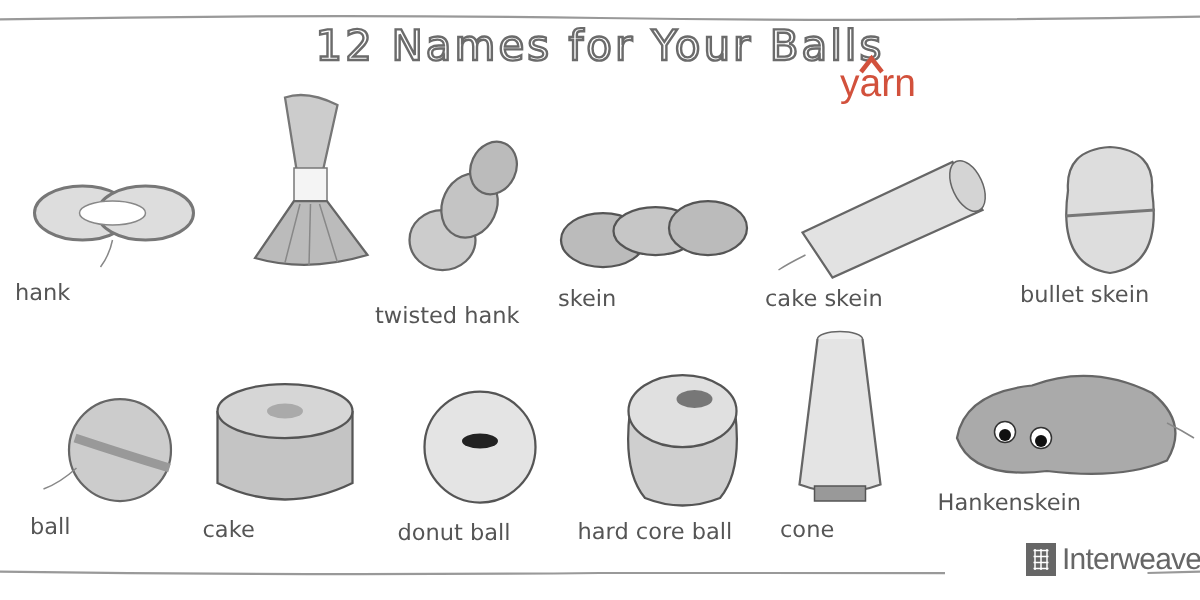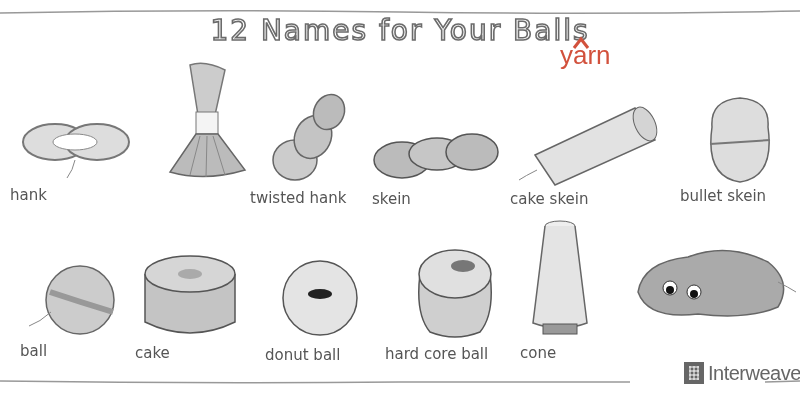--- a/index.html
+++ b/index.html
@@ -46,21 +46,21 @@
     <path d="M50 76 L40 115 M57 76 L56 117 M63 76 L75 115" stroke="#888"></path>
   </svg>
 </div>
 
 <div class="item" style="left:250px;top:92px;width:120px">
   <svg width="90" height="93" viewBox="0 0 90 93">
     <ellipse cx="30" cy="68" rx="22" ry="20" fill="#ccc" stroke="#666" stroke-width="1.5"></ellipse>
     <ellipse cx="48" cy="45" rx="18" ry="22" transform="rotate(25 48 45)" fill="#c4c4c4" stroke="#666" stroke-width="1.5"></ellipse>
     <ellipse cx="64" cy="20" rx="15" ry="18" transform="rotate(25 64 20)" fill="#bbb" stroke="#666" stroke-width="1.5"></ellipse>
   </svg>
-  <div class="label" style="margin-top:4px">twisted hank</div>
+  <div class="label" style="margin-top:16px">twisted hank</div>
 </div>
 
 <div class="item" style="left:372px;top:128px;width:130px">
   <svg width="130" height="56" viewBox="0 0 130 56">
     <ellipse cx="30" cy="32" rx="28" ry="18" fill="#bbb" stroke="#555" stroke-width="1.5"></ellipse>
     <ellipse cx="65" cy="26" rx="28" ry="16" fill="#c6c6c6" stroke="#555" stroke-width="1.5"></ellipse>
     <ellipse cx="100" cy="24" rx="26" ry="18" fill="#bbb" stroke="#555" stroke-width="1.5"></ellipse>
   </svg>
   <div class="label" style="margin-top:6px">skein</div>
 </div>
@@ -128,20 +128,21 @@
 
 <div class="item" style="left:625px;top:242px;width:175px">
   <svg width="170" height="80" viewBox="0 0 170 80">
     <path d="M10 50 Q15 20 60 15 Q100 0 140 20 Q165 40 150 65 Q120 78 70 72 Q20 78 10 50 Z" fill="#aaa" stroke="#666" stroke-width="1.5"></path>
     <circle cx="42" cy="46" r="7" fill="#fff" stroke="#333"></circle>
       <circle cx="42" cy="48" r="4" fill="#111"></circle>
     <circle cx="66" cy="50" r="7" fill="#fff" stroke="#333"></circle>
       <circle cx="66" cy="52" r="4" fill="#111"></circle>
     <path d="M150 40 Q160 45 168 50" stroke="#888" fill="none"></path>
   </svg>
+  <div class="label" style="margin-top:4px">Hankenskein</div>
 </div>
 
 <svg class="rule" style="top:378px" viewBox="0 0 800 8">
   <path d="M0 3 Q200 6 400 4 L630 4 M765 4 L800 3" stroke="#999" stroke-width="1.5" fill="none"></path>
 </svg>
 
 <div class="logo">
   <div class="logo-box">
     <svg width="14" height="16" viewBox="0 0 14 16">
         <path d="M2 2 H12 M2 6 H12 M2 10 H12 M2 14 H12 M3 1 V15 M7 1 V15 M11 1 V15" stroke="#fff" stroke-width="1"></path>

